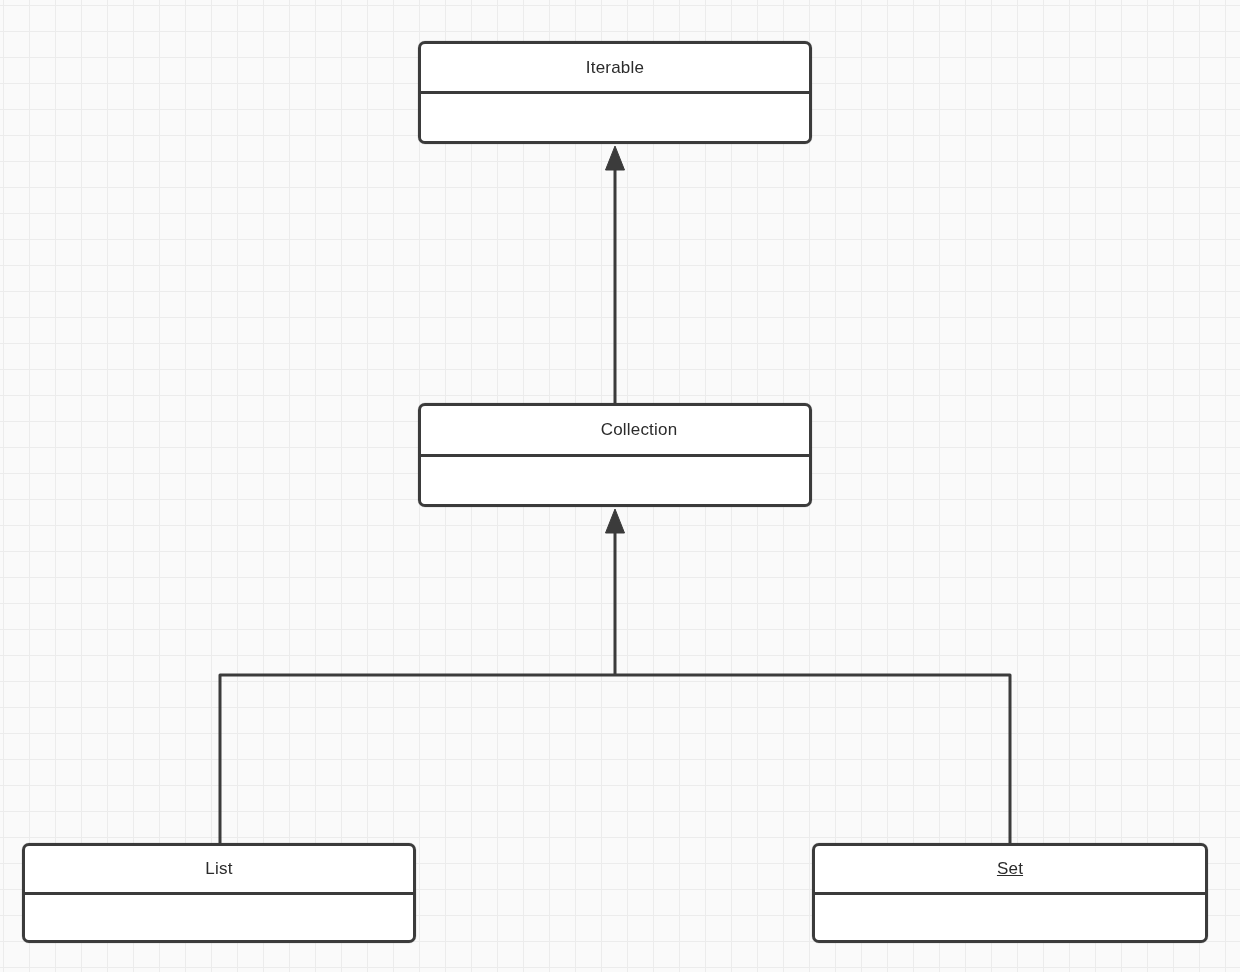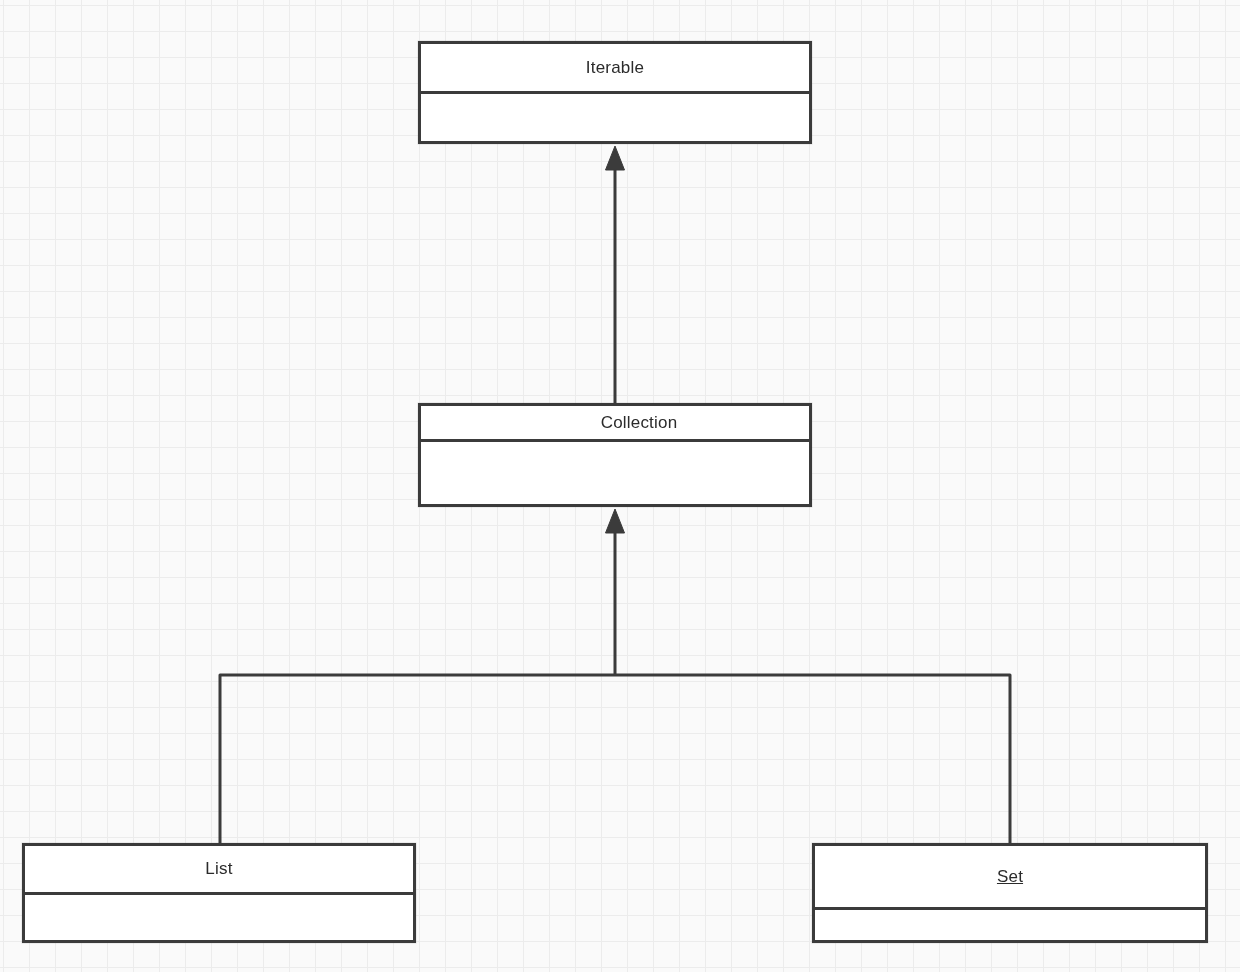--- a/index.html
+++ b/index.html
@@ -36,21 +36,21 @@
     fill: #3b3b3b;
     stroke: #3b3b3b;
     stroke-width: 1;
     stroke-linejoin: round;
   }
   .node {
     position: absolute;
     box-sizing: border-box;
     background: #ffffff;
     border: 3px solid #3b3b3b;
-    border-radius: 0;
+    border-radius: 7px;
     display: flex;
     flex-direction: column;
     box-shadow: 0 0 0 0.5px rgba(59,59,59,0.15);
   }
   .node-title {
     box-sizing: border-box;
     border-bottom: 3px solid #3b3b3b;
     display: flex;
     align-items: center;
     justify-content: center;
@@ -60,25 +60,25 @@
   }
   .node-body {
     flex: 1;
     background: #ffffff;
     border-radius: 0 0 5px 5px;
   }
   
   .node-iterable   { left: 418px; top: 41px;  width: 394px; height: 103px; }
   .node-iterable   .node-title { height: 50px; }
   .node-collection { left: 418px; top: 403px; width: 394px; height: 104px; }
-  .node-collection .node-title { height: 36px; padding-left: 48px; }
+  .node-collection .node-title { height: 51px; padding-left: 48px; }
   .node-list       { left: 22px;  top: 843px; width: 394px; height: 100px; gap: 10px; }
   .node-list       .node-title { height: 49px; }
   .node-set        { left: 812px; top: 843px; width: 396px; height: 100px; }
-  .node-set        .node-title { height: 64px; text-decoration: underline; }
+  .node-set        .node-title { height: 49px; text-decoration: underline; }
 </style>
 </head>
 <body>
 
 <div class="canvas">
 
   <svg class="connectors" viewBox="0 0 1240 972" xmlns="http://www.w3.org/2000/svg">
 
     <g>
       <path class="edge-line" d="M615,403 L615,168"></path>

